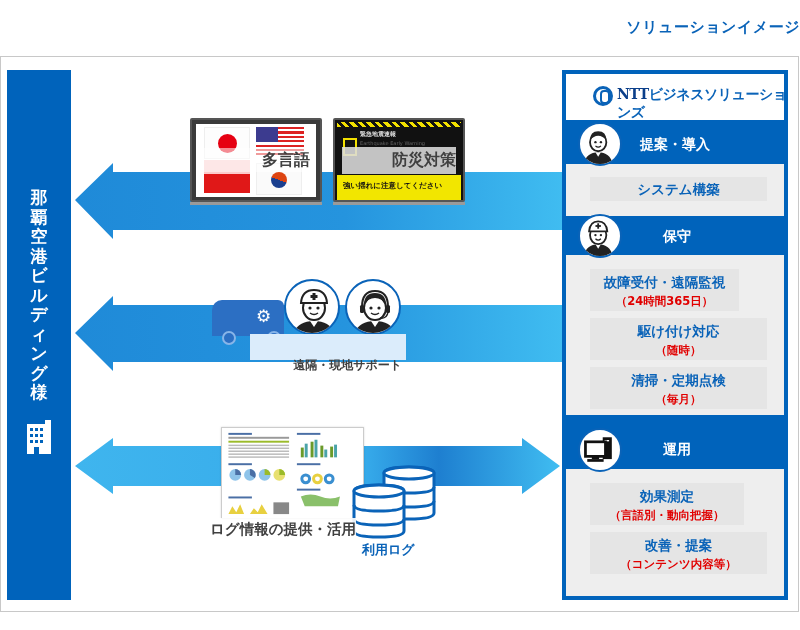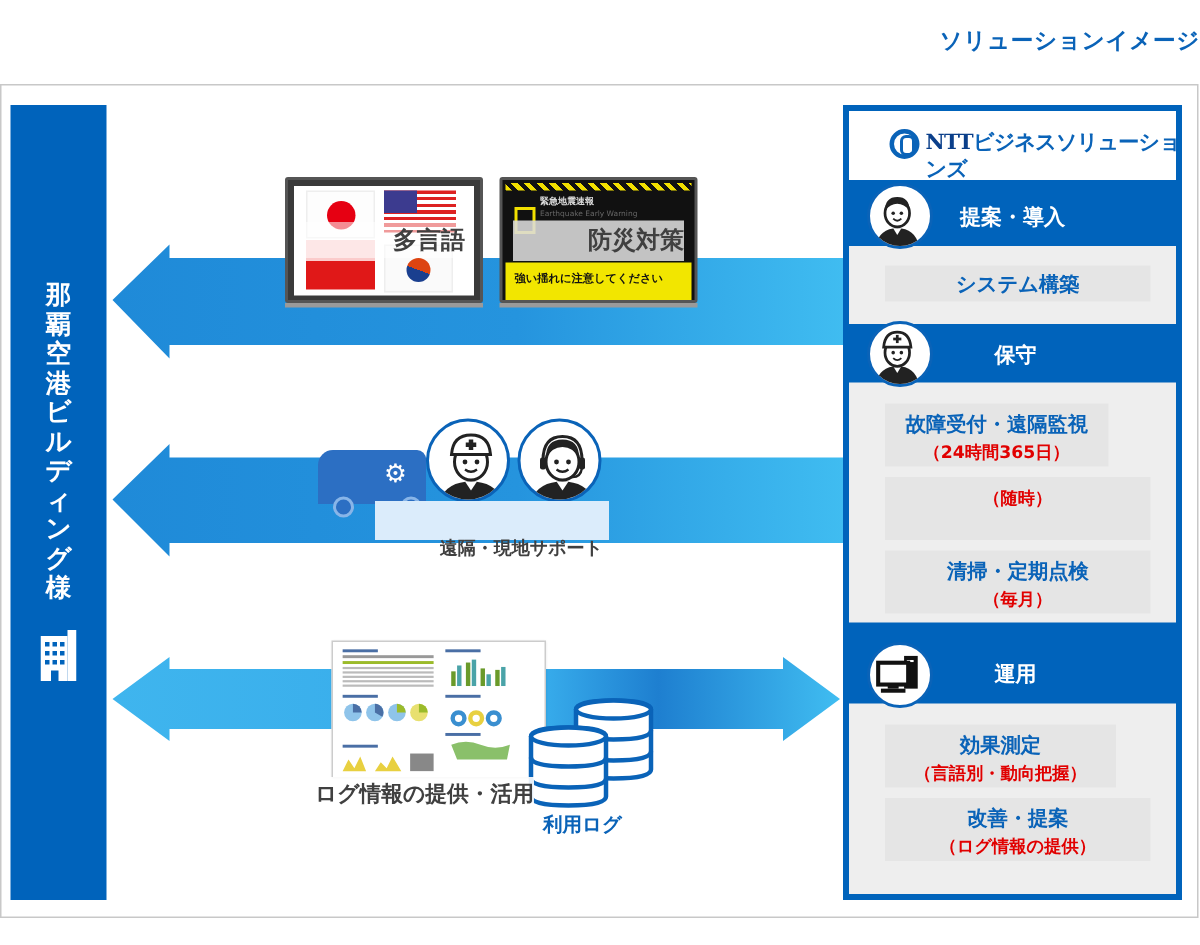--- a/index.html
+++ b/index.html
@@ -331,26 +331,27 @@
 </div>
 
 <div id="card-system" class="abs card">
   <span class="main">システム構築</span>
 </div>
 <div id="card-fault" class="abs card">
   <span class="main">故障受付・遠隔監視</span>
   <span class="sub">（24時間365日）</span>
 </div>
 <div id="card-dispatch" class="abs card">
+  <span class="main">駆け付け対応</span>
   <span class="sub">（随時）</span>
 </div>
 <div id="card-clean" class="abs card">
   <span class="main">清掃・定期点検</span>
   <span class="sub">（毎月）</span>
 </div>
 <div id="card-effect" class="abs card">
   <span class="main">効果測定</span>
   <span class="sub">（言語別・動向把握）</span>
 </div>
 <div id="card-improve" class="abs card">
   <span class="main">改善・提案</span>
-  <span class="sub">（ログ情報の提供）</span>
+  <span class="sub">（コンテンツ内容等）</span>
 </div>
 
 </body></html>

